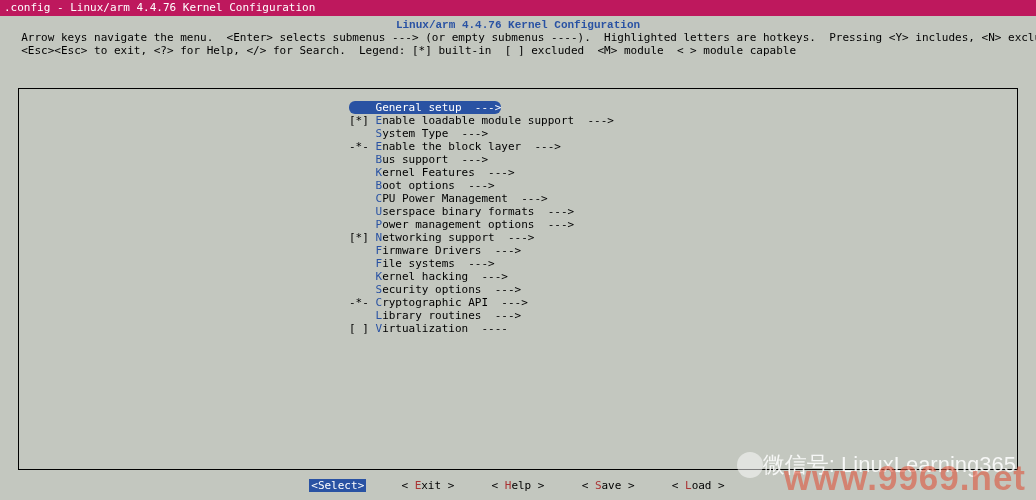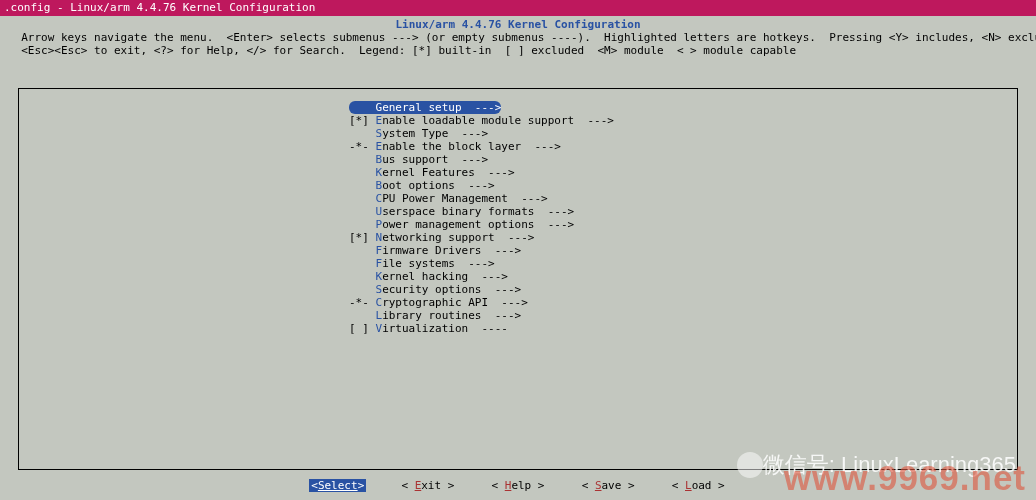--- a/index.html
+++ b/index.html
@@ -26,20 +26,21 @@
       position: relative;
       padding: 0;
     }
     .header-box {
       text-align: center;
       padding-top: 2px;
     }
     .header-title {
       color: #2952a3;
       font-weight: bold;
+      font-family: Liberation Mono, monospace;
     }
     .help-text {
       color: #000;
       text-align: left;
       padding: 0 8px;
       white-space: pre;
       line-height: 13px;
     }
     .menu-frame {
       position: absolute;
@@ -79,21 +80,21 @@
       text-align: center;
       color: #000;
     }
     .btn {
       padding: 0 2px;
     }
     .btn.selected {
       background: #2952a3;
       color: #fff;
     }
-    .btn .hk { color: #a33; text-decoration: underline; }
+    .btn .hk { color: #a33; }
     .btn.selected .hk { color: #fff; }
     .watermark {
       position: absolute;
       right: 20px;
       bottom: 20px;
       color: rgba(255,255,255,0.85);
       font-family: "Microsoft YaHei", sans-serif;
       font-size: 22px;
       pointer-events: none;
       display: flex;

